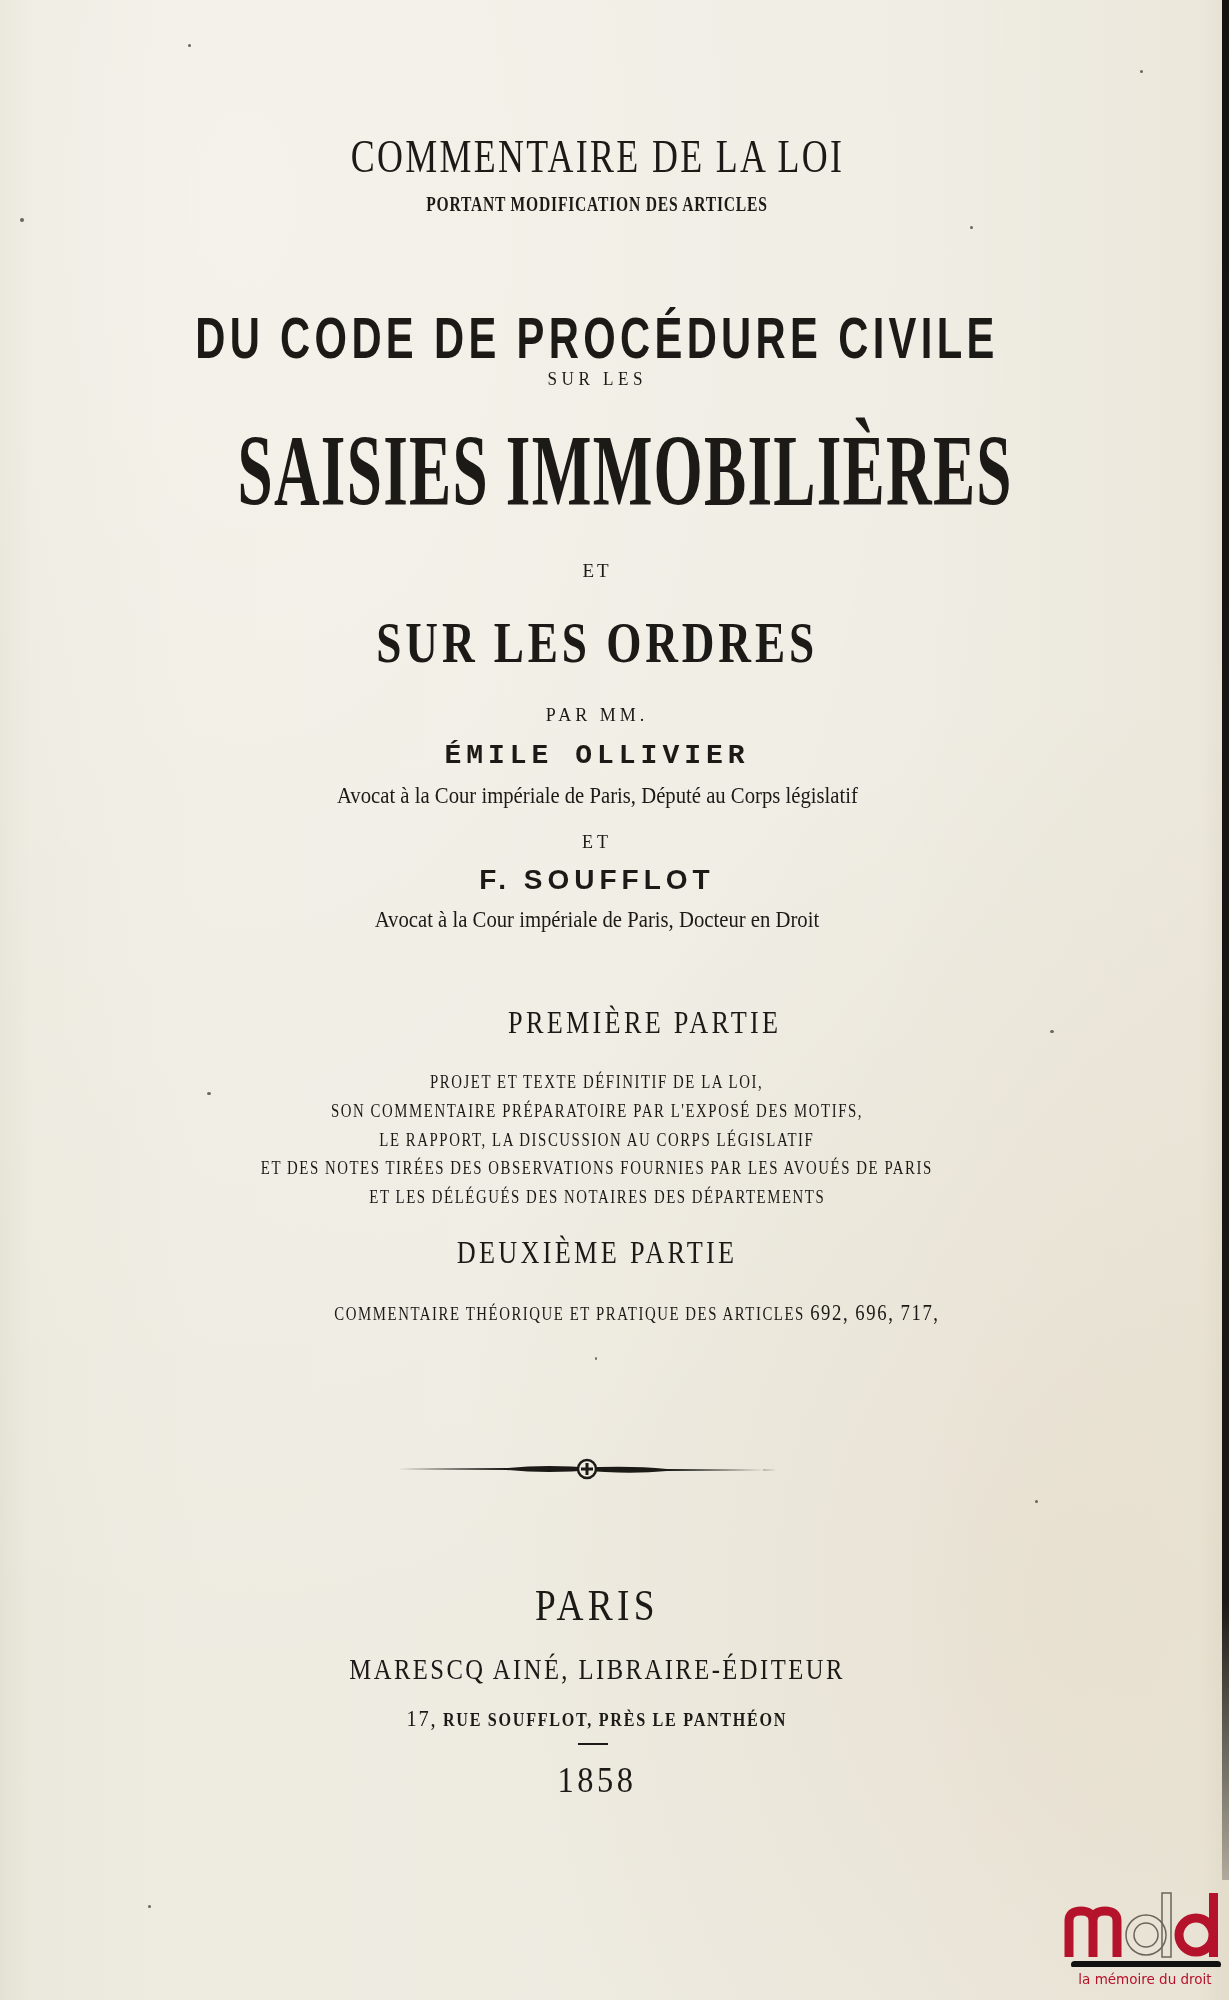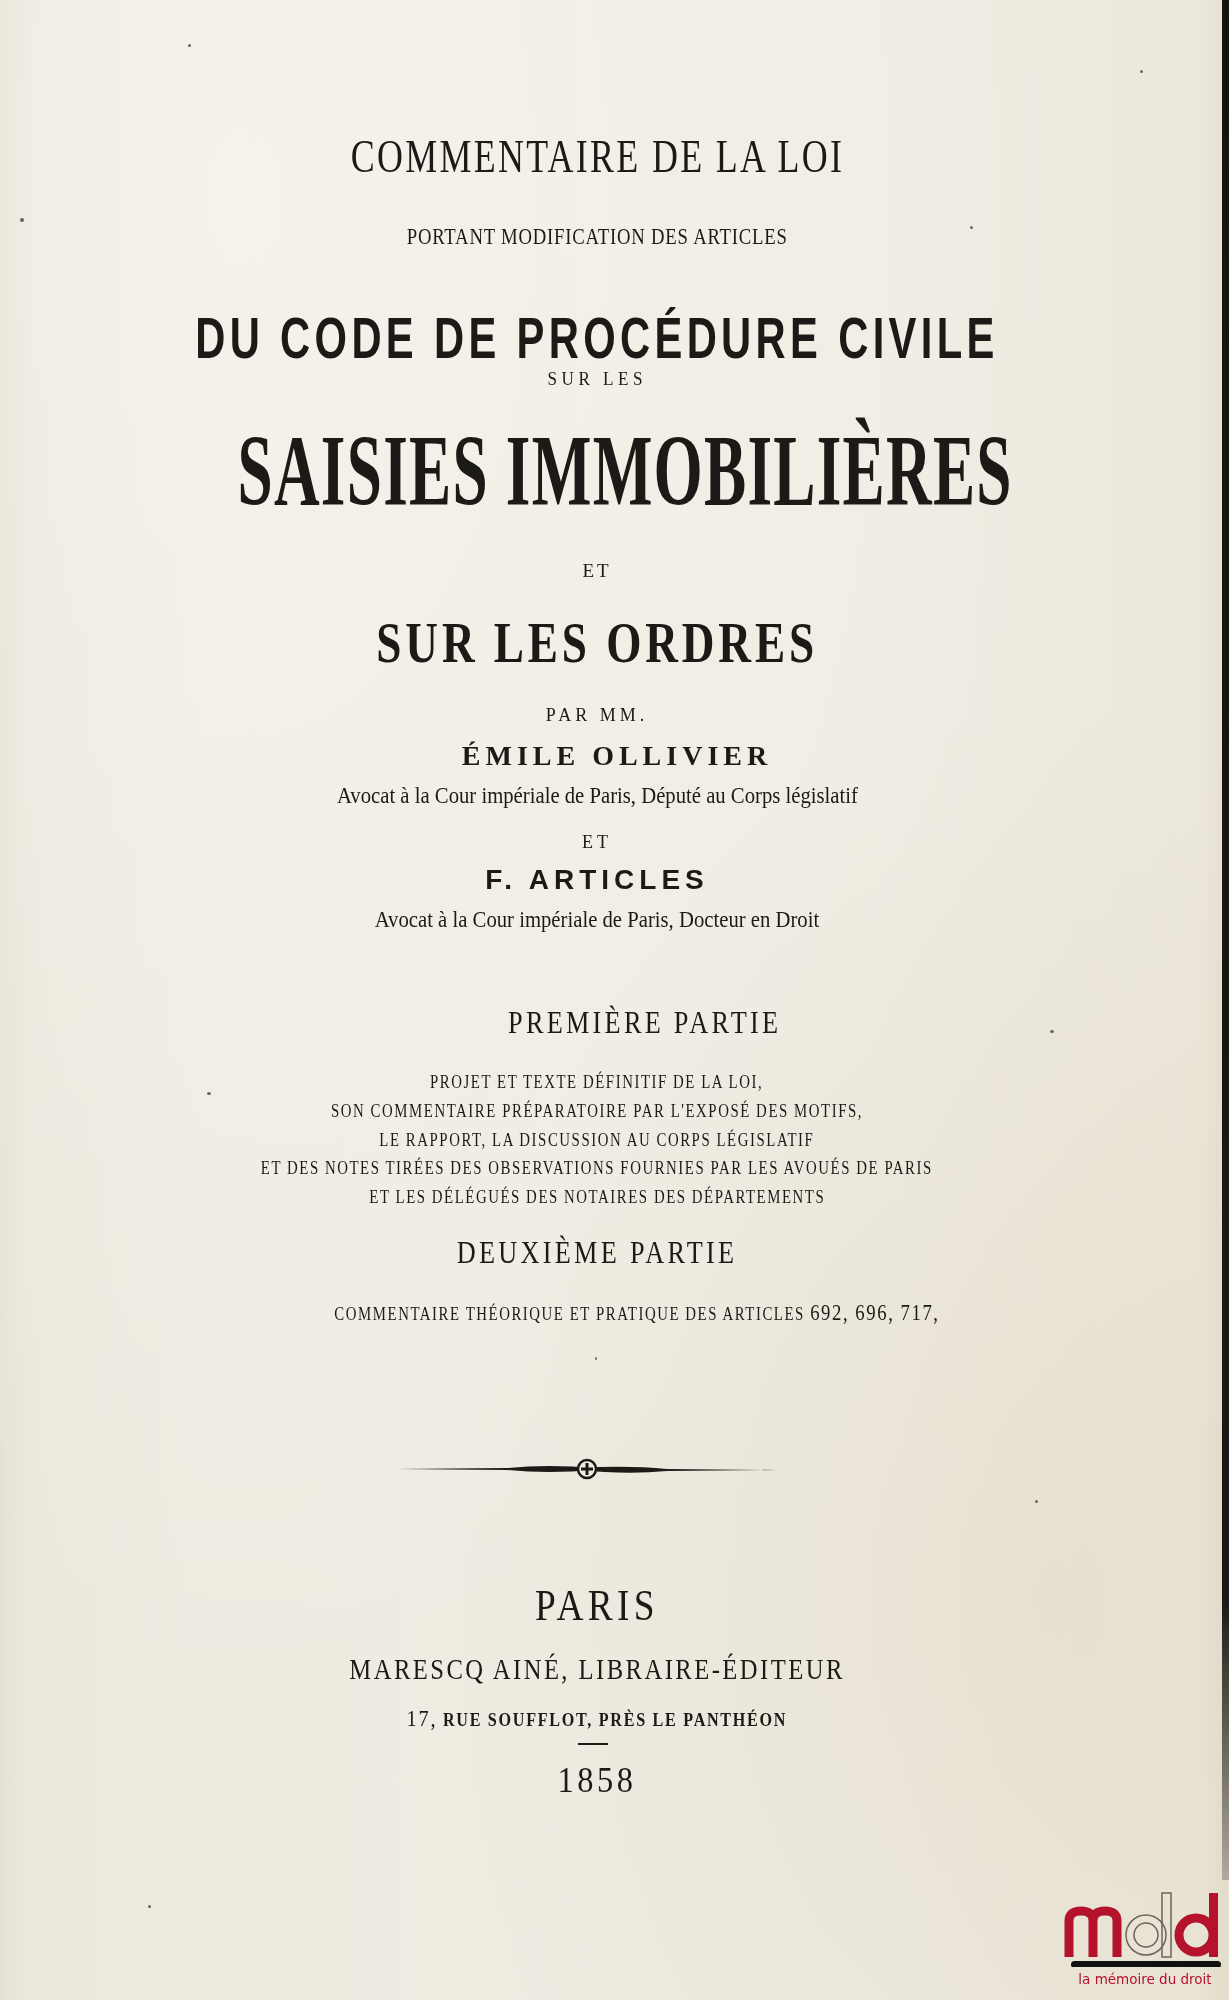--- a/index.html
+++ b/index.html
@@ -39,42 +39,42 @@
       line-height: 1;
     }
     .condensed {
       display: inline-block;
       transform-origin: center;
     }
 
     .t-commentaire { top: 134px; font-size: 46px; letter-spacing: 3px; }
     .t-commentaire .condensed { transform: scaleX(0.78); }
 
-    .t-portant { top: 224px; font-size: 24px; letter-spacing: 1px; }
+    .t-portant { top: 194px; font-size: 20px; letter-spacing: 1px; font-weight: bold; }
     .t-portant .condensed { transform: scaleX(0.78); }
 
     .t-code { top: 268px; font-size: 58px; font-weight: bold; letter-spacing: 6px;
       font-family: "Liberation Sans", "DejaVu Sans", sans-serif; margin-top: 41px; }
     .t-code .condensed { transform: scaleX(0.72); }
 
     .t-surles { top: 362px; font-size: 19px; letter-spacing: 5px; margin-top: 7px; }
     .t-surles .condensed { transform: scaleX(0.9); }
 
     .t-saisies { top: 420px; font-size: 102px; letter-spacing: 2px; font-weight: bold; }
     .t-saisies .condensed { transform: scaleX(0.62) scaleY(1.0); }
 
     .t-et1 { top: 561px; font-size: 19px; letter-spacing: 3px; }
 
     .t-ordres { top: 614px; font-size: 58px; letter-spacing: 5px; font-weight: bold; }
     .t-ordres .condensed { transform: scaleX(0.78); }
 
     .t-parmm { top: 706px; font-size: 18px; letter-spacing: 4px; }
 
     .t-author1 { top: 742px; font-size: 28px; font-weight: bold; letter-spacing: 5px;
-      font-family: Liberation Serif, serif; margin-left: 20px; }
+      font-family: Liberation Mono, monospace; }
 
     .t-aff1 { top: 784px; font-size: 23px; }
     .t-aff1 .condensed { transform: scaleX(0.9); }
 
     .t-et2 { top: 833px; font-size: 18px; letter-spacing: 4px; }
 
     .t-author2 { top: 866px; font-size: 28px; font-weight: bold; letter-spacing: 5px;
       font-family: "Liberation Sans", "DejaVu Sans", sans-serif; }
 
     .t-aff2 { top: 908px; font-size: 23px; }
@@ -207,21 +207,21 @@
 
   <div class="line t-aff1">
     <span class="condensed">Avocat à la Cour impériale de Paris, Député au Corps législatif</span>
   </div>
 
   <div class="line t-et2">
     <span>ET</span>
   </div>
 
   <div class="line t-author2">
-    <span>F. ARTICLES</span>
+    <span>F. SOUFFLOT</span>
   </div>
 
   <div class="line t-aff2">
     <span class="condensed">Avocat à la Cour impériale de Paris, Docteur en Droit</span>
   </div>
 
   <div class="line t-partie1">
     <span class="condensed">PREMIÈRE PARTIE</span>
   </div>
 

